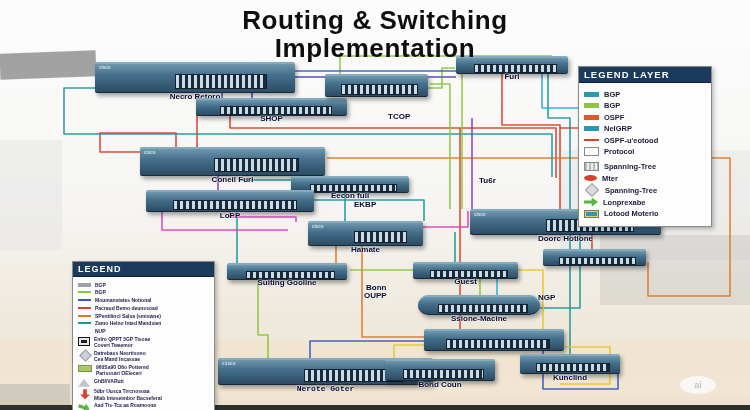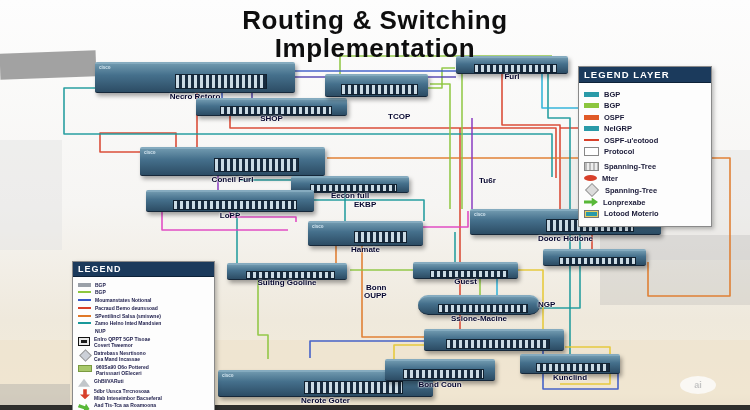--- a/index.html
+++ b/index.html
@@ -189,41 +189,41 @@
         <div class="ports"></div>
         <div class="dev-label">Guest</div>
       </div>
       <div class="device switch" style="left: 418px; top: 295px; width: 122px; height: 17px; border-radius: 10px;">
         <div class="ports"></div>
         <div class="dev-label">Ssione-Macine</div>
       </div>
       <div class="device switch" style="left: 424px; top: 329px; width: 140px; height: 19px;">
         <div class="ports"></div>
       </div>
-      <div class="device router" style="left: 218px; top: 370px; width: 215px; height: 24px;">
+      <div class="device router" style="left: 218px; top: 358px; width: 215px; height: 24px; font-family: Liberation Mono, monospace;">
         <span class="brand">cisco</span>
         <div class="ports"></div>
         <div class="dev-label">Nerote Goter</div>
       </div>
       <div class="device switch" style="left: 385px; top: 359px; width: 110px; height: 19px;">
         <div class="ports"></div>
         <div class="dev-label">Bond Coun</div>
       </div>
       <div class="device switch" style="left: 520px; top: 354px; width: 100px; height: 17px; text-decoration: underline;">
         <div class="ports"></div>
         <div class="dev-label">Kunclind</div>
       </div>
     </div>
   <div id="labels-layer">
       <div class="float-label" style="left: 388px; top: 112px;">TCOP</div>
       <div class="float-label" style="left: 354px; top: 200px;">EKBP</div>
       <div class="float-label" style="left: 479px; top: 176px;">Tu6r</div>
       <div class="float-label" style="left: 366px; top: 283px;">Bonn</div>
       <div class="float-label" style="left: 364px; top: 291px;">OUPP</div>
-      <div class="float-label" style="left: 538px; top: 300px; text-align: right;">NGP</div>
+      <div class="float-label" style="left: 538px; top: 293px; text-align: right;">NGP</div>
     </div>
 
   <div id="legend-main" class="legend-box">
     <div class="legend-title">LEGEND</div>
     <div class="rows">
         <div class="row">
           <span class="ic ic-bar" style="background-color: rgb(154, 160, 168);"></span>
           <span class="txt">
             <div>BGP</div>
           </span>

